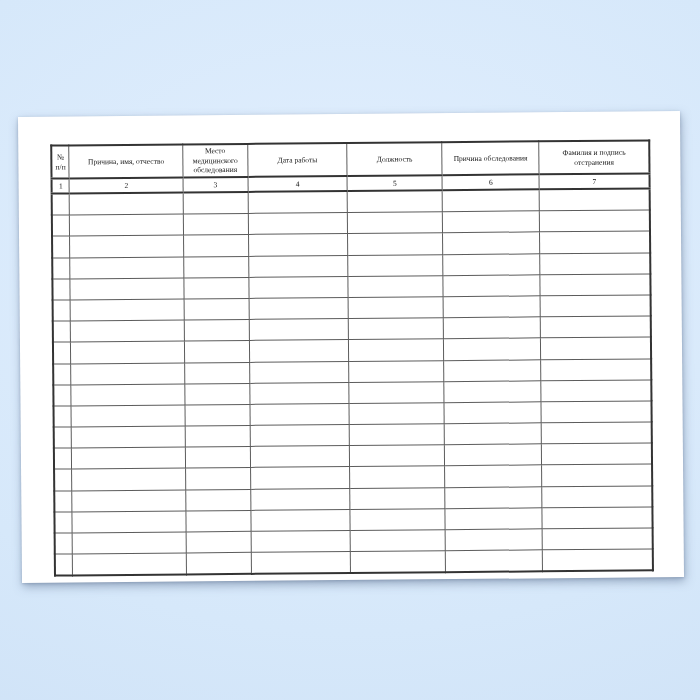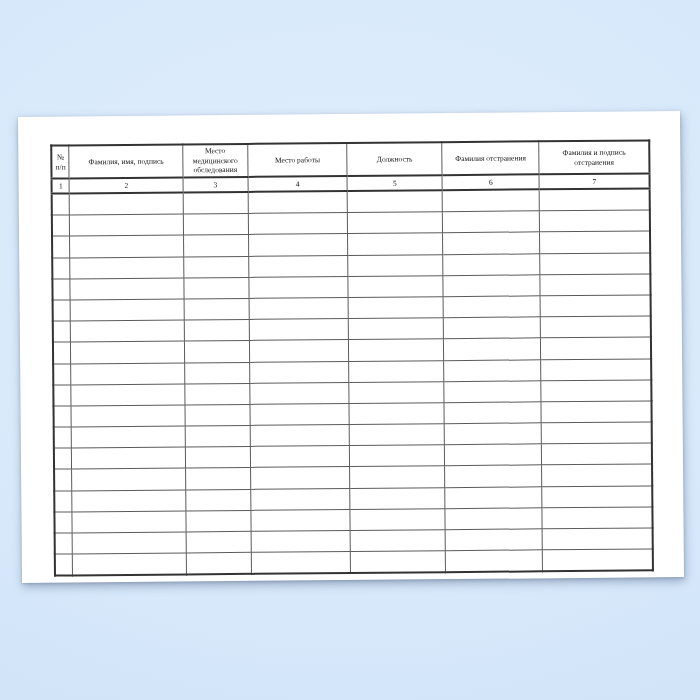--- a/index.html
+++ b/index.html
@@ -68,27 +68,27 @@
           <col class="c3">
           <col class="c4">
           <col class="c5">
           <col class="c6">
           <col class="c7">
       </colgroup>
       <thead>
         <tr class="header-row">
           <th>№
 п/п</th>
-          <th>Фамилия, имя, подпись</th>
+          <th>Причина, имя, отчество</th>
           <th>Место
 медицинского
 обследования</th>
-          <th>Место работы</th>
+          <th>Дата работы</th>
           <th>Должность</th>
-          <th>Фамилия отстранения</th>
+          <th>Причина обследования</th>
           <th>Фамилия и подпись
 отстранения</th>
         </tr>
         <tr class="numbers-row">
           <td>1</td>
           <td>2</td>
           <td>3</td>
           <td>4</td>
           <td>5</td>
           <td>6</td>

